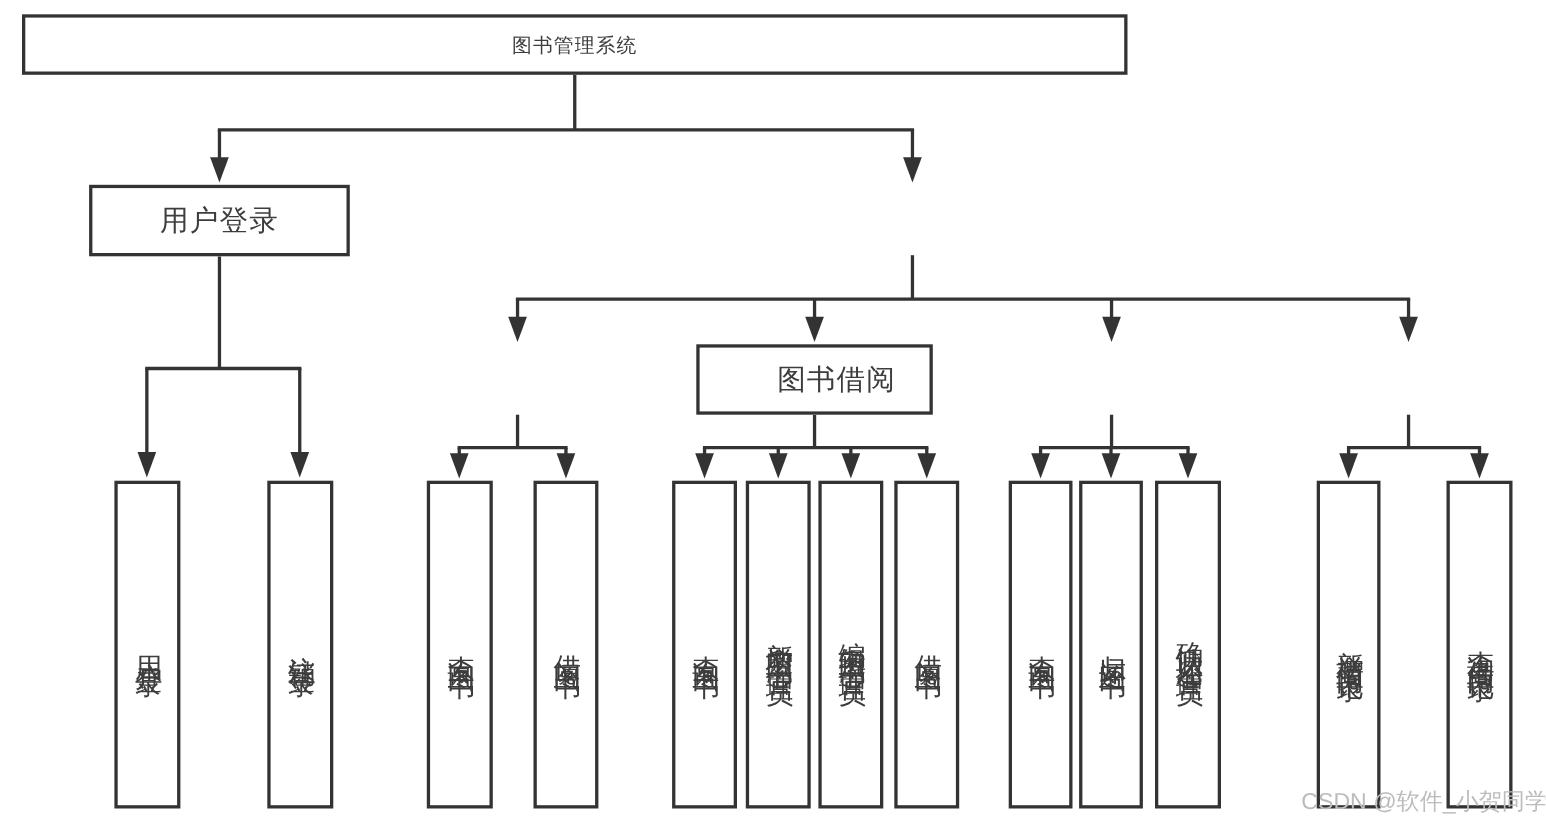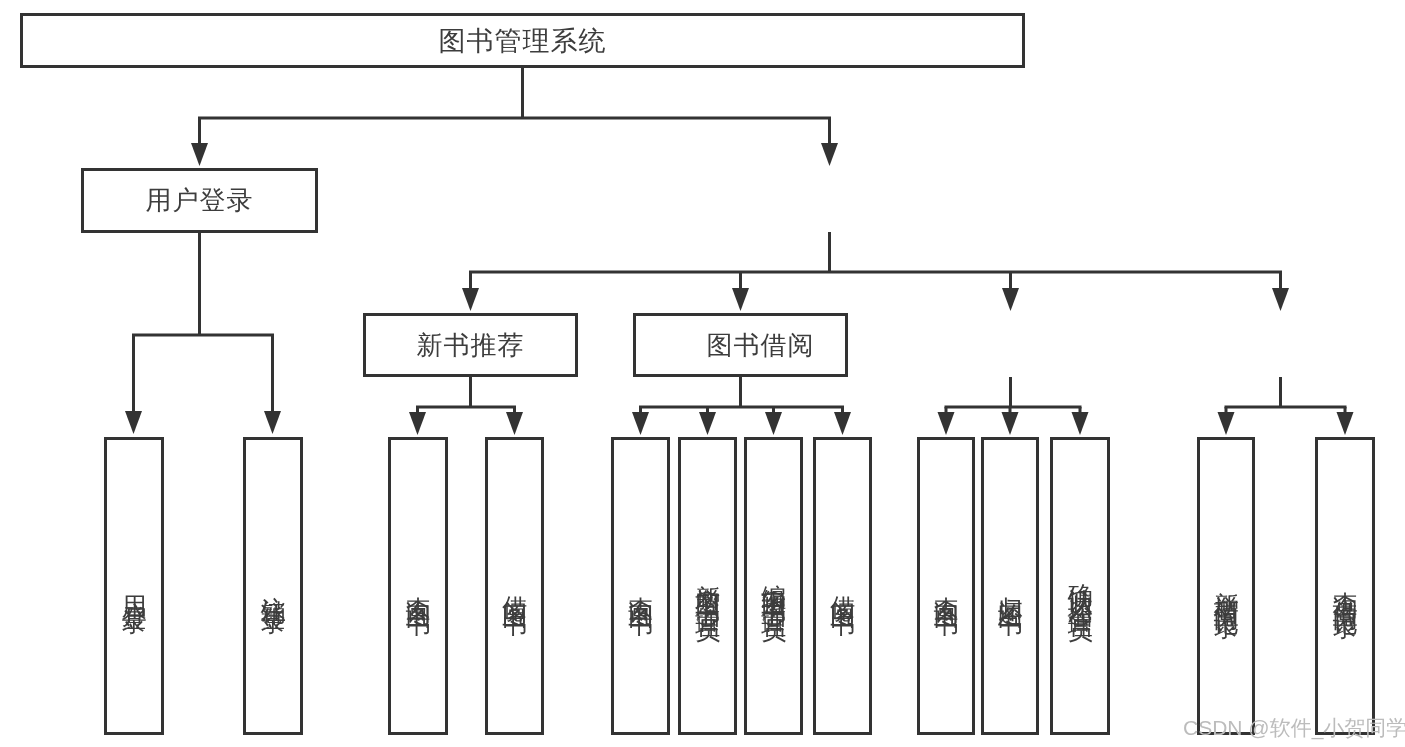--- a/index.html
+++ b/index.html
@@ -16,21 +16,21 @@
     box-sizing:border-box;
     border:3px solid #333333;
     background:#ffffff;
     color:#3d3d3d;
     display:flex;
     align-items:center;
     justify-content:center;
     z-index:2;
   }
   .hnode{font-size:26px;letter-spacing:1px;}
-  .root{font-size:27px;}
+  .root{font-size:18px;}
   .vnode{font-size:25px;}
   .vnode .vtext{
     writing-mode:vertical-rl;
     text-orientation:mixed;
     letter-spacing:5px;
     line-height:1.1;
     white-space:nowrap;
   }
   .watermark{
     position:absolute;
@@ -131,21 +131,20 @@
       <polygon points="1071.5,412 1088.5,412 1080,435"></polygon>
       <polygon points="1217.5,412 1234.5,412 1226,435"></polygon>
       <polygon points="1336.5,412 1353.5,412 1345,435"></polygon>
     </g>
   </svg>
 
   <div id="n-root" class="node hnode root">图书管理系统</div>
 
   <div id="n-login" class="node hnode">用户登录</div>
 
-  <div id="n-rec" class="node hnode">新书推荐</div>
   <div id="n-bor" class="node hnode">图书借阅</div>
 
   <div id="n-l-login" class="node vnode leaf">
     <span class="vtext">用户登录</span>
   </div>
   <div id="n-l-logout" class="node vnode leaf">
     <span class="vtext">注销登录</span>
   </div>
   <div id="n-l-q1" class="node vnode leaf">
     <span class="vtext">查询图书</span>

